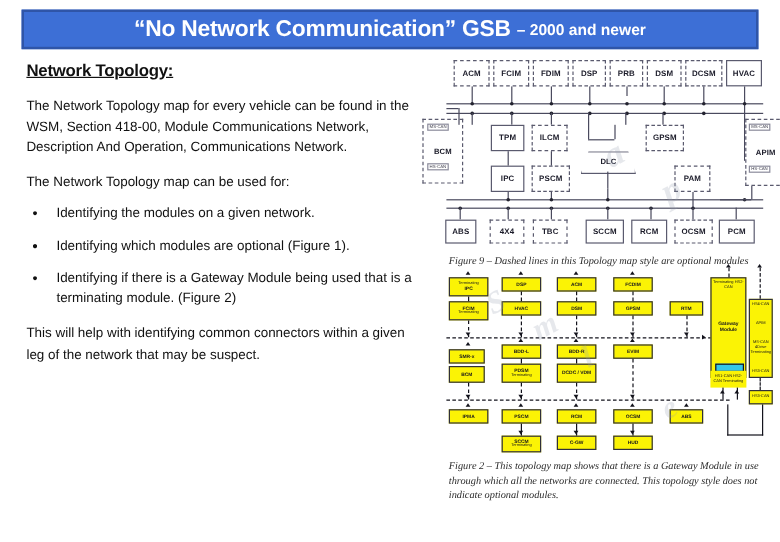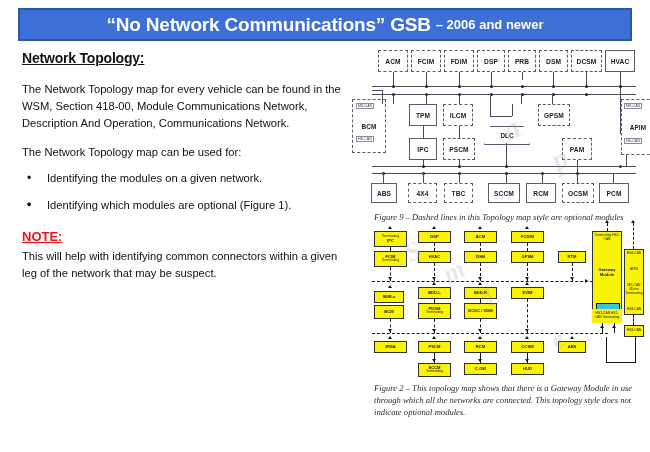--- a/index.html
+++ b/index.html
@@ -137,42 +137,44 @@
     color:rgba(150,160,175,0.24);font-style:italic;font-weight:bold;
     font-family:"Liberation Serif", serif;
   }
 </style>
 </head>
 <body>
 
 <div class="page">
 
   <div class="title-bar">
-    <span class="title-main">“No Network Communications” GSB</span>
-    <span class="title-sub">– 2006 and newer</span>
+    <span class="title-main">“No Network Communication” GSB</span>
+    <span class="title-sub">– 2000 and newer</span>
   </div>
 
   <div class="left-col">
     <div class="heading">Network Topology:</div>
     <p class="para">The Network Topology map for every vehicle can be found in the WSM, Section 418-00, Module Communications Network, Description And Operation, Communications Network.</p>
     <p class="para tight">The Network Topology map can be used for:</p>
 
     <ul class="bullets">
       <li>
         <span>Identifying the modules on a given network.</span>
       </li>
       <li>
       </li>
       <li>
         <span>Identifying which modules are optional (Figure 1).</span>
       </li>
+      <li>
+        <span>Identifying if there is a Gateway Module being used that is a terminating module. (Figure 2)</span>
+      </li>
     </ul>
 
     <div class="note-block">
-      <div class="note-title">NOTE:</div>
       <p class="closing">This will help with identifying common connectors within a given leg of the network that may be suspect.</p>
     </div>
   </div>
 
   <div class="right-col">
 
     <div class="fig1">
 
       <div class="mod dashed" style="left:12px;top:4px;width:30px;height:22px;">ACM</div>
       <div class="mod dashed" style="left:45px;top:4px;width:30px;height:22px;">FCIM</div>

